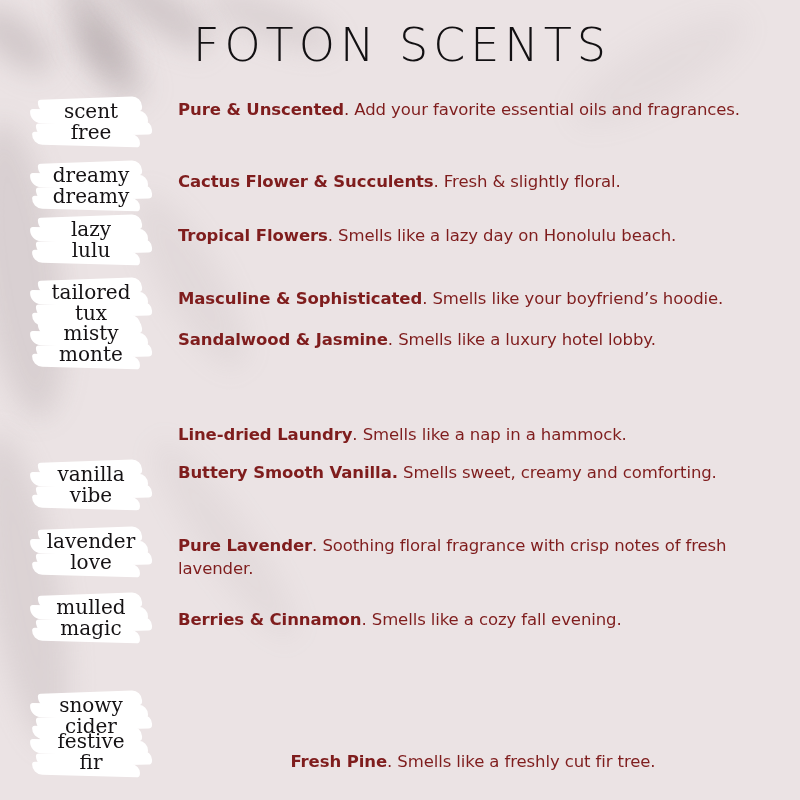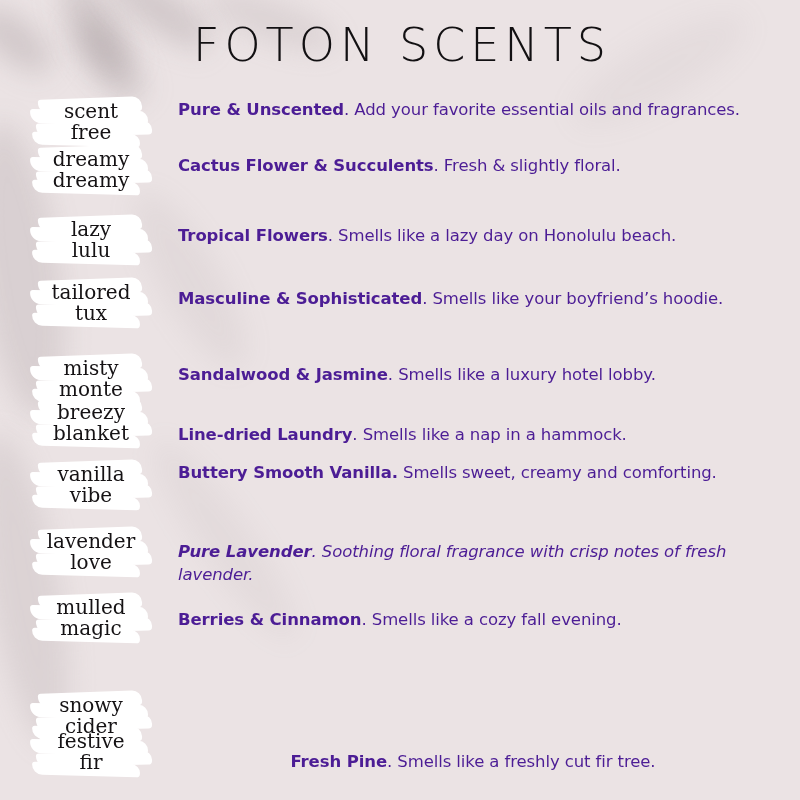--- a/index.html
+++ b/index.html
@@ -59,21 +59,21 @@
     color: #151214;
     z-index: 2;
     text-align: center;
   }
   .desc {
     position: absolute;
     left: 178px; width: 590px;
     font-family: "DejaVu Sans", sans-serif;
     font-size: 16.5px;
     line-height: 23px;
-    color: #4c1d95;
+    color: #7f1d1d;
     letter-spacing: -0.1px;
   }
   .desc b { font-weight: bold; }
 </style>
 </head>
 <body>
 
 <div class="bg-shadows">
   <div class="leaf" style="left:-30px;top:20px;width:90px;height:40px;transform:rotate(40deg);"></div>
   <div class="leaf" style="left:40px;top:5px;width:110px;height:45px;transform:rotate(60deg);"></div>
@@ -101,21 +101,21 @@
       <div class="swatch-label">
         <div>scent</div>
         <div>free</div>
       </div>
     </div>
     <div class="desc" style="top: 6px;">
       <b>Pure &amp; Unscented</b><span>. Add your favorite essential oils and fragrances.</span>
     </div>
   </div>
 
-  <div class="row" style="top: 140px;">
+  <div class="row" style="top: 156px;">
     <div class="swatch">
       <div class="brush">
         <span style="left:6px;top:2px;width:104px;height:15px;transform:rotate(-2deg);"></span>
         <span style="left:-2px;top:14px;width:118px;height:14px;transform:rotate(1deg);"></span>
         <span style="left:4px;top:26px;width:116px;height:14px;transform:rotate(-1.5deg);"></span>
         <span style="left:0px;top:37px;width:108px;height:13px;transform:rotate(1.5deg);"></span>
       </div>
       <div class="swatch-label">
         <div>dreamy</div>
         <div>dreamy</div>
@@ -155,51 +155,39 @@
       <div class="swatch-label">
         <div>tailored</div>
         <div>tux</div>
       </div>
     </div>
     <div class="desc" style="top: 14px;">
       <b>Masculine &amp; Sophisticated</b><span>. Smells like your boyfriend’s hoodie.</span>
     </div>
   </div>
 
-  <div class="row" style="top: 349px;">
+  <div class="row" style="top: 314px;">
     <div class="swatch">
       <div class="brush">
         <span style="left:6px;top:2px;width:104px;height:15px;transform:rotate(-2deg);"></span>
         <span style="left:-2px;top:14px;width:118px;height:14px;transform:rotate(1deg);"></span>
         <span style="left:4px;top:26px;width:116px;height:14px;transform:rotate(-1.5deg);"></span>
         <span style="left:0px;top:37px;width:108px;height:13px;transform:rotate(1.5deg);"></span>
       </div>
       <div class="swatch-label">
         <div>misty</div>
         <div>monte</div>
       </div>
     </div>
     <div class="desc" style="top: 14px;">
       <b>Sandalwood &amp; Jasmine</b><span>. Smells like a luxury hotel lobby.</span>
     </div>
   </div>
 
   <div class="row" style="top: 393px;">
-    <div class="swatch">
-      <div class="brush">
-        <span style="left:6px;top:2px;width:104px;height:15px;transform:rotate(-2deg);"></span>
-        <span style="left:-2px;top:14px;width:118px;height:14px;transform:rotate(1deg);"></span>
-        <span style="left:4px;top:26px;width:116px;height:14px;transform:rotate(-1.5deg);"></span>
-        <span style="left:0px;top:37px;width:108px;height:13px;transform:rotate(1.5deg);"></span>
-      </div>
-      <div class="swatch-label">
-        <div>breezy</div>
-        <div>blanket</div>
-      </div>
-    </div>
     <div class="desc" style="top: 30px;">
       <b>Line-dried Laundry</b><span>. Smells like a nap in a hammock.</span>
     </div>
   </div>
 
   <div class="row" style="top: 455px;">
     <div class="swatch">
       <div class="brush">
         <span style="left:6px;top:2px;width:104px;height:15px;transform:rotate(-2deg);"></span>
         <span style="left:-2px;top:14px;width:118px;height:14px;transform:rotate(1deg);"></span>
@@ -222,21 +210,21 @@
         <span style="left:6px;top:2px;width:104px;height:15px;transform:rotate(-2deg);"></span>
         <span style="left:-2px;top:14px;width:118px;height:14px;transform:rotate(1deg);"></span>
         <span style="left:4px;top:26px;width:116px;height:14px;transform:rotate(-1.5deg);"></span>
         <span style="left:0px;top:37px;width:108px;height:13px;transform:rotate(1.5deg);"></span>
       </div>
       <div class="swatch-label">
         <div>lavender</div>
         <div>love</div>
       </div>
     </div>
-    <div class="desc" style="top: 18px; font-style: italic;">
+    <div class="desc" style="top: 12px;">
       <b>Pure Lavender</b><span>. Soothing floral fragrance with crisp notes of fresh lavender.</span>
     </div>
   </div>
 
   <div class="row" style="top: 588px;">
     <div class="swatch">
       <div class="brush">
         <span style="left:6px;top:2px;width:104px;height:15px;transform:rotate(-2deg);"></span>
         <span style="left:-2px;top:14px;width:118px;height:14px;transform:rotate(1deg);"></span>
         <span style="left:4px;top:26px;width:116px;height:14px;transform:rotate(-1.5deg);"></span>

